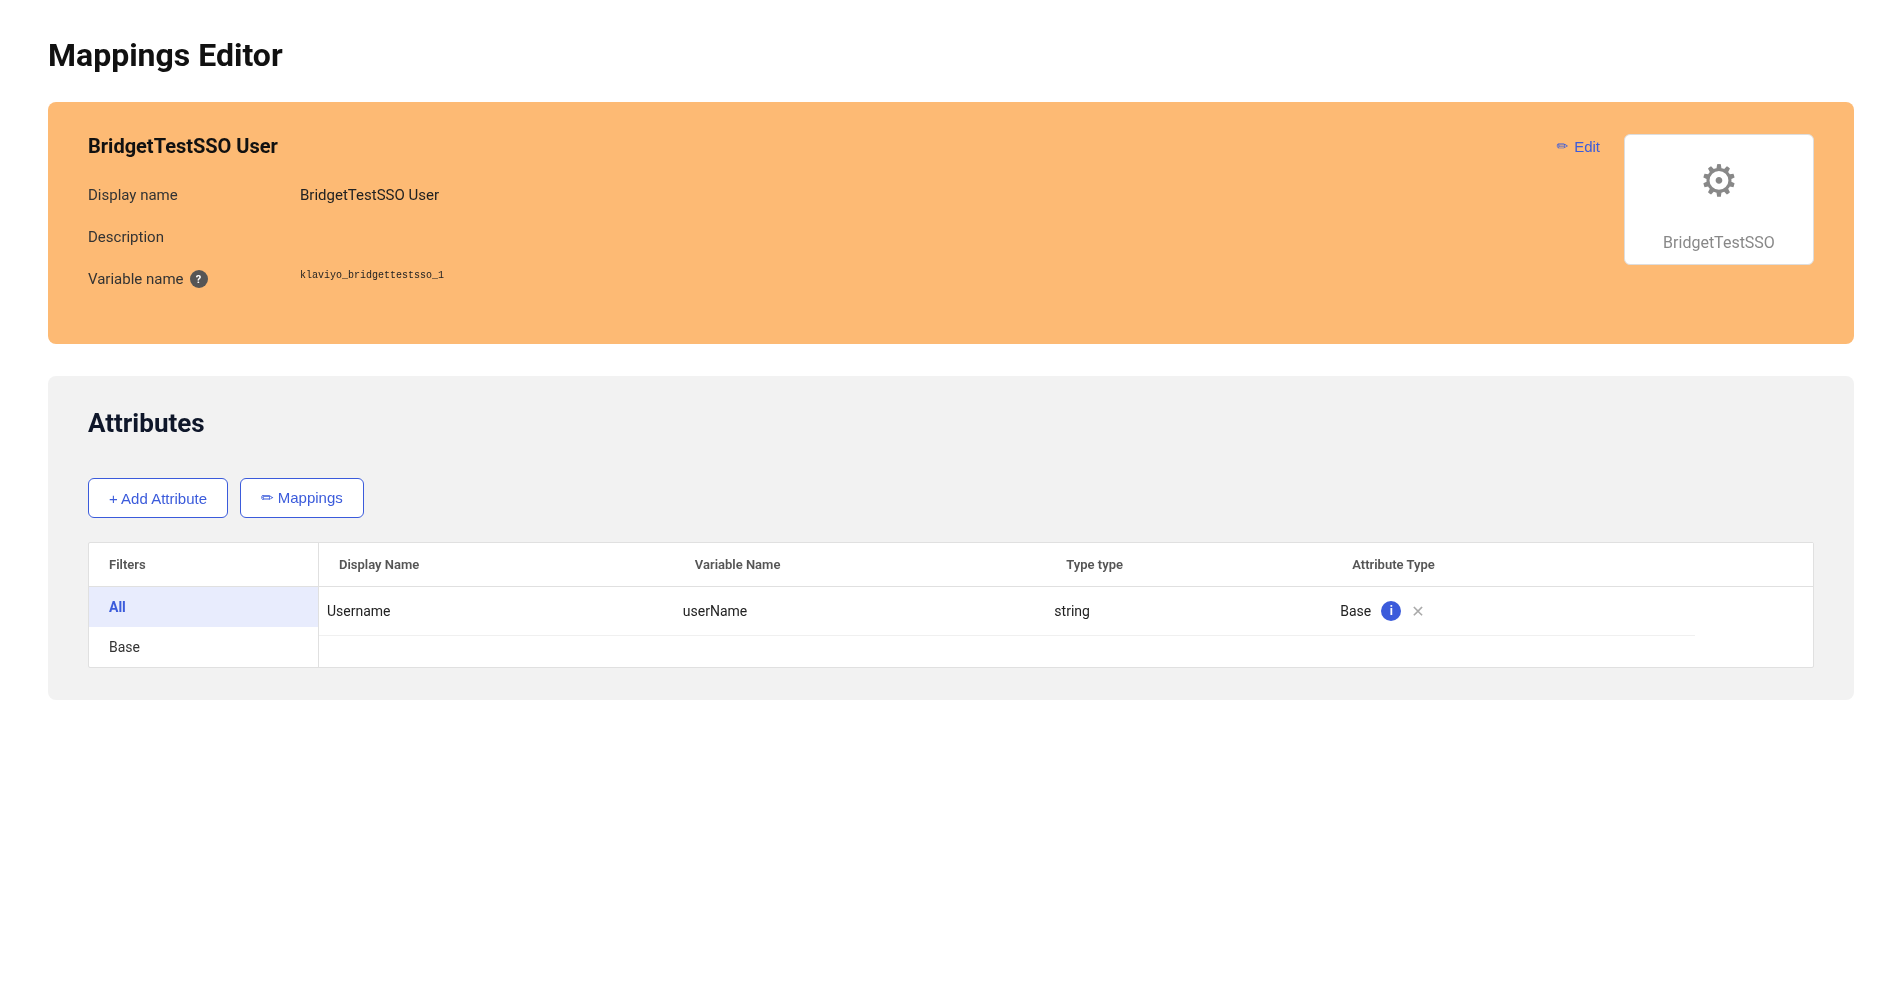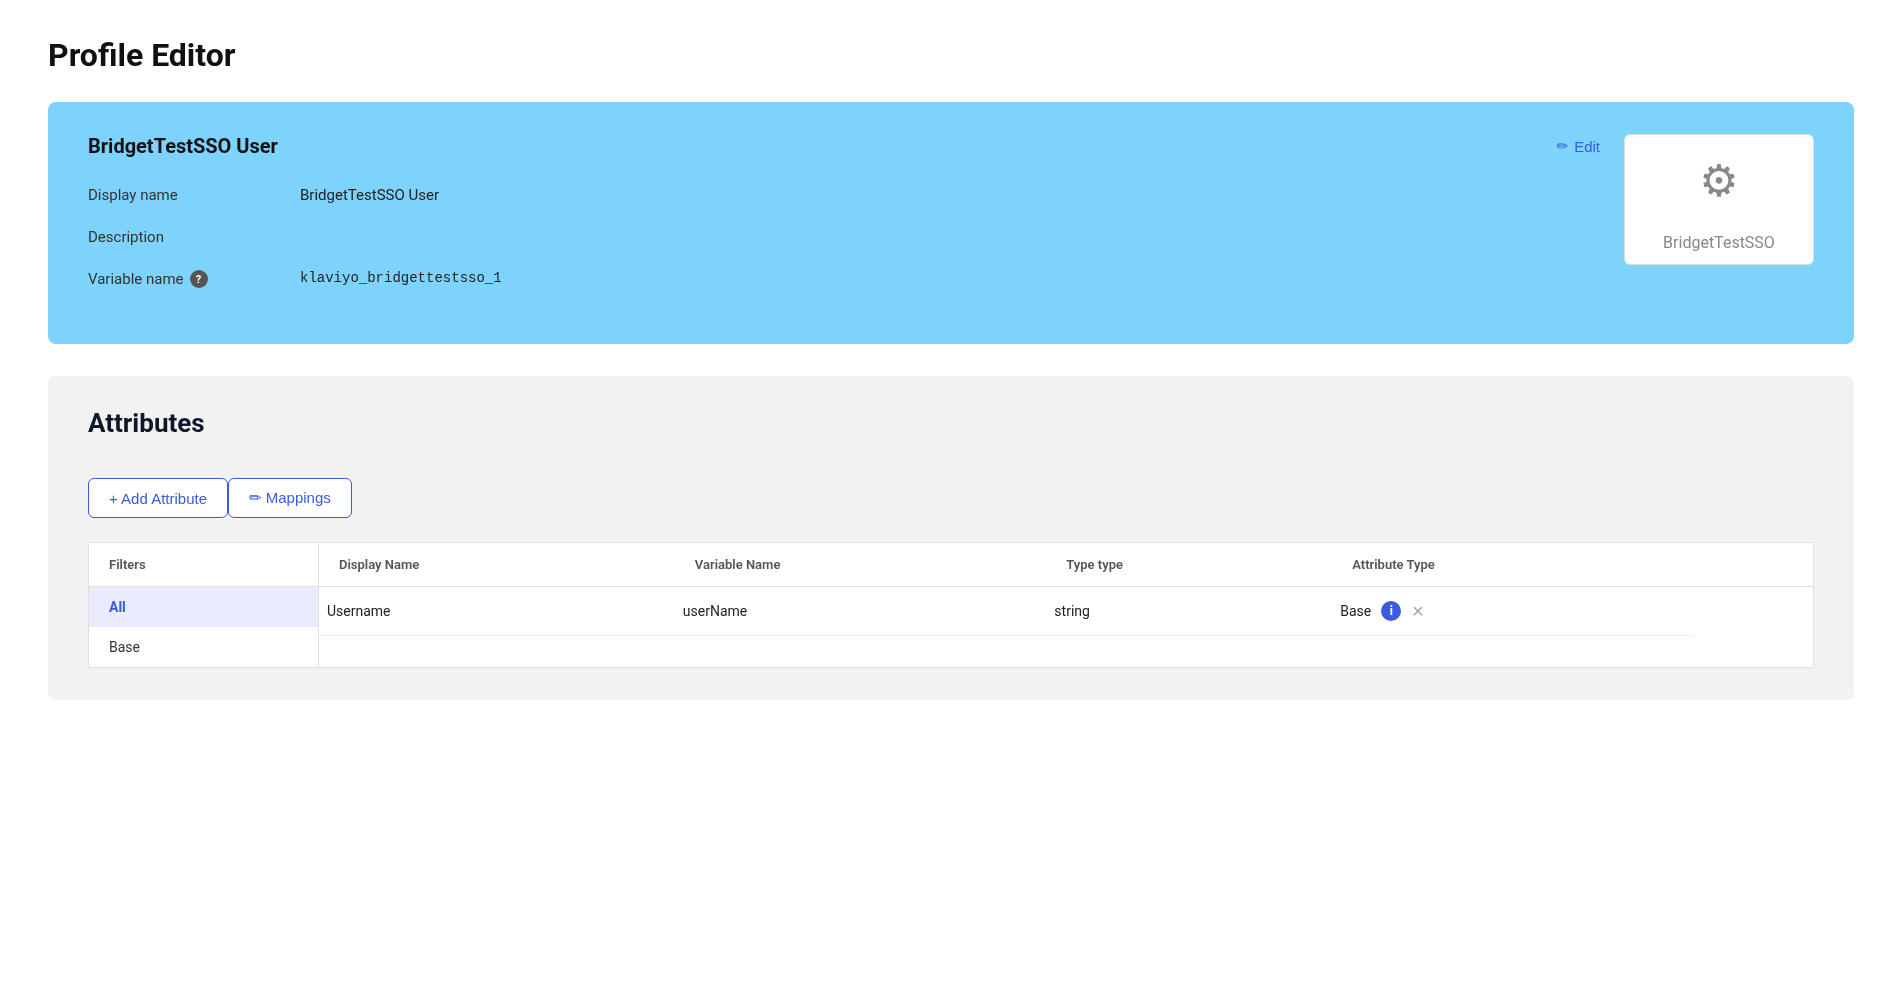--- a/index.html
+++ b/index.html
@@ -21,21 +21,21 @@
     }
 
     .page-title {
       font-size: 32px;
       font-weight: 700;
       color: #111;
       margin-bottom: 28px;
     }
 
     .profile-card {
-      background: #7dd3fc;
+      background: #fdba74;
       border-radius: 8px;
       padding: 32px 40px;
       margin-bottom: 32px;
       display: flex;
       gap: 24px;
       align-items: flex-start;
     }
 
     .profile-info {
       flex: 1;
@@ -86,21 +86,21 @@
       gap: 6px;
     }
 
     .field-value {
       font-size: 15px;
       color: #222;
     }
 
     .field-value.monospace {
       font-family: 'Courier New', Courier, monospace;
-      font-size: 14px;
+      font-size: 10px;
     }
 
     .help-icon {
       display: inline-flex;
       align-items: center;
       justify-content: center;
       width: 18px;
       height: 18px;
       background: #555;
       color: #fff;
@@ -143,20 +143,21 @@
 
     .section-title {
       font-size: 26px;
       font-weight: 700;
       color: #0f172a;
       margin-bottom: 40px;
     }
 
     .action-buttons {
       display: flex;
+      gap: 12px;
       margin-bottom: 24px;
     }
 
     .btn-outline {
       display: flex;
       align-items: center;
       gap: 6px;
       padding: 10px 20px;
       border: 1.5px solid #3b5bdb;
       border-radius: 6px;
@@ -286,21 +287,21 @@
       display: flex;
       align-items: center;
       gap: 10px;
     }
   </style>
 </head>
 <body>
 
 <div class="page-container">
 
-  <h1 class="page-title">Profile Editor</h1>
+  <h1 class="page-title">Mappings Editor</h1>
 
   <div class="profile-card">
     <div class="profile-info">
 
       <div class="profile-header">
         <span class="profile-name">BridgetTestSSO User</span>
         <button class="edit-btn">
           <span class="edit-icon">✏</span>
           <span>Edit</span>
         </button>

